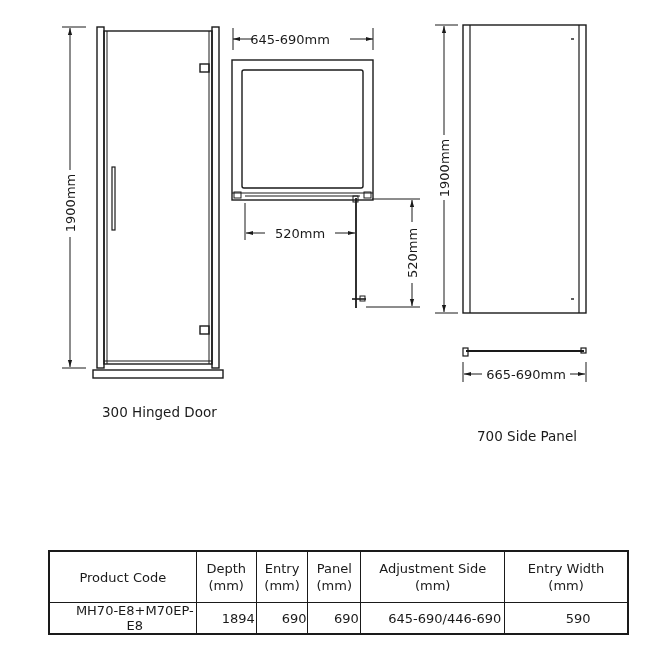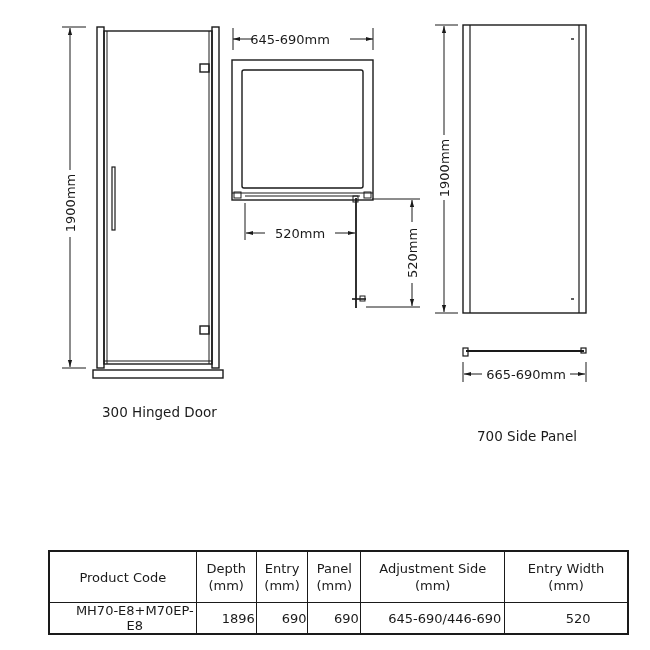--- a/index.html
+++ b/index.html
@@ -148,20 +148,20 @@
       </th>
       <th>
         <span class="hdr-line">Entry Width</span>
         <span class="hdr-line">(mm)</span>
       </th>
     </tr>
   </thead>
   <tbody>
     <tr>
       <td>MH70-E8+M70EP-E8</td>
-      <td>1896</td>
+      <td>1894</td>
       <td>690</td>
       <td>690</td>
       <td>645-690/446-690</td>
-      <td>520</td>
+      <td>590</td>
     </tr>
   </tbody>
 </table>
 
 </body></html>

